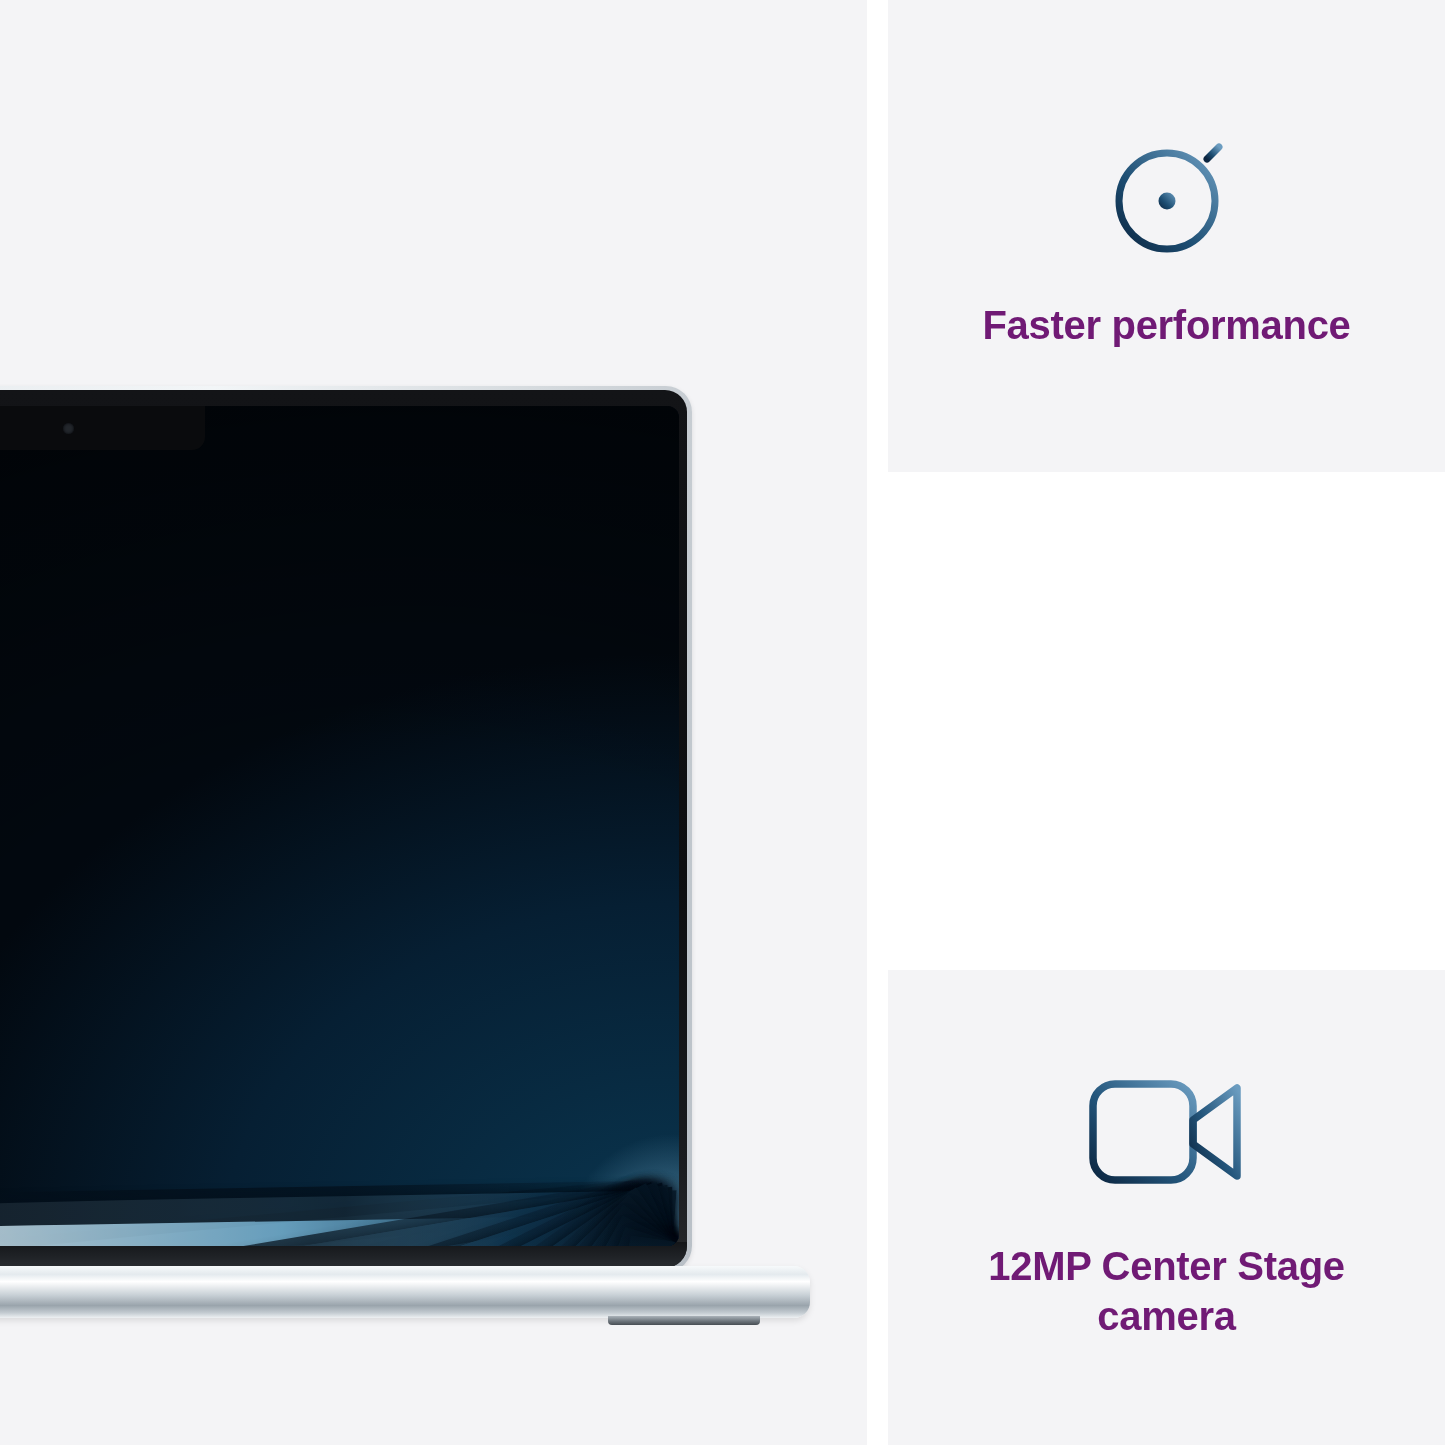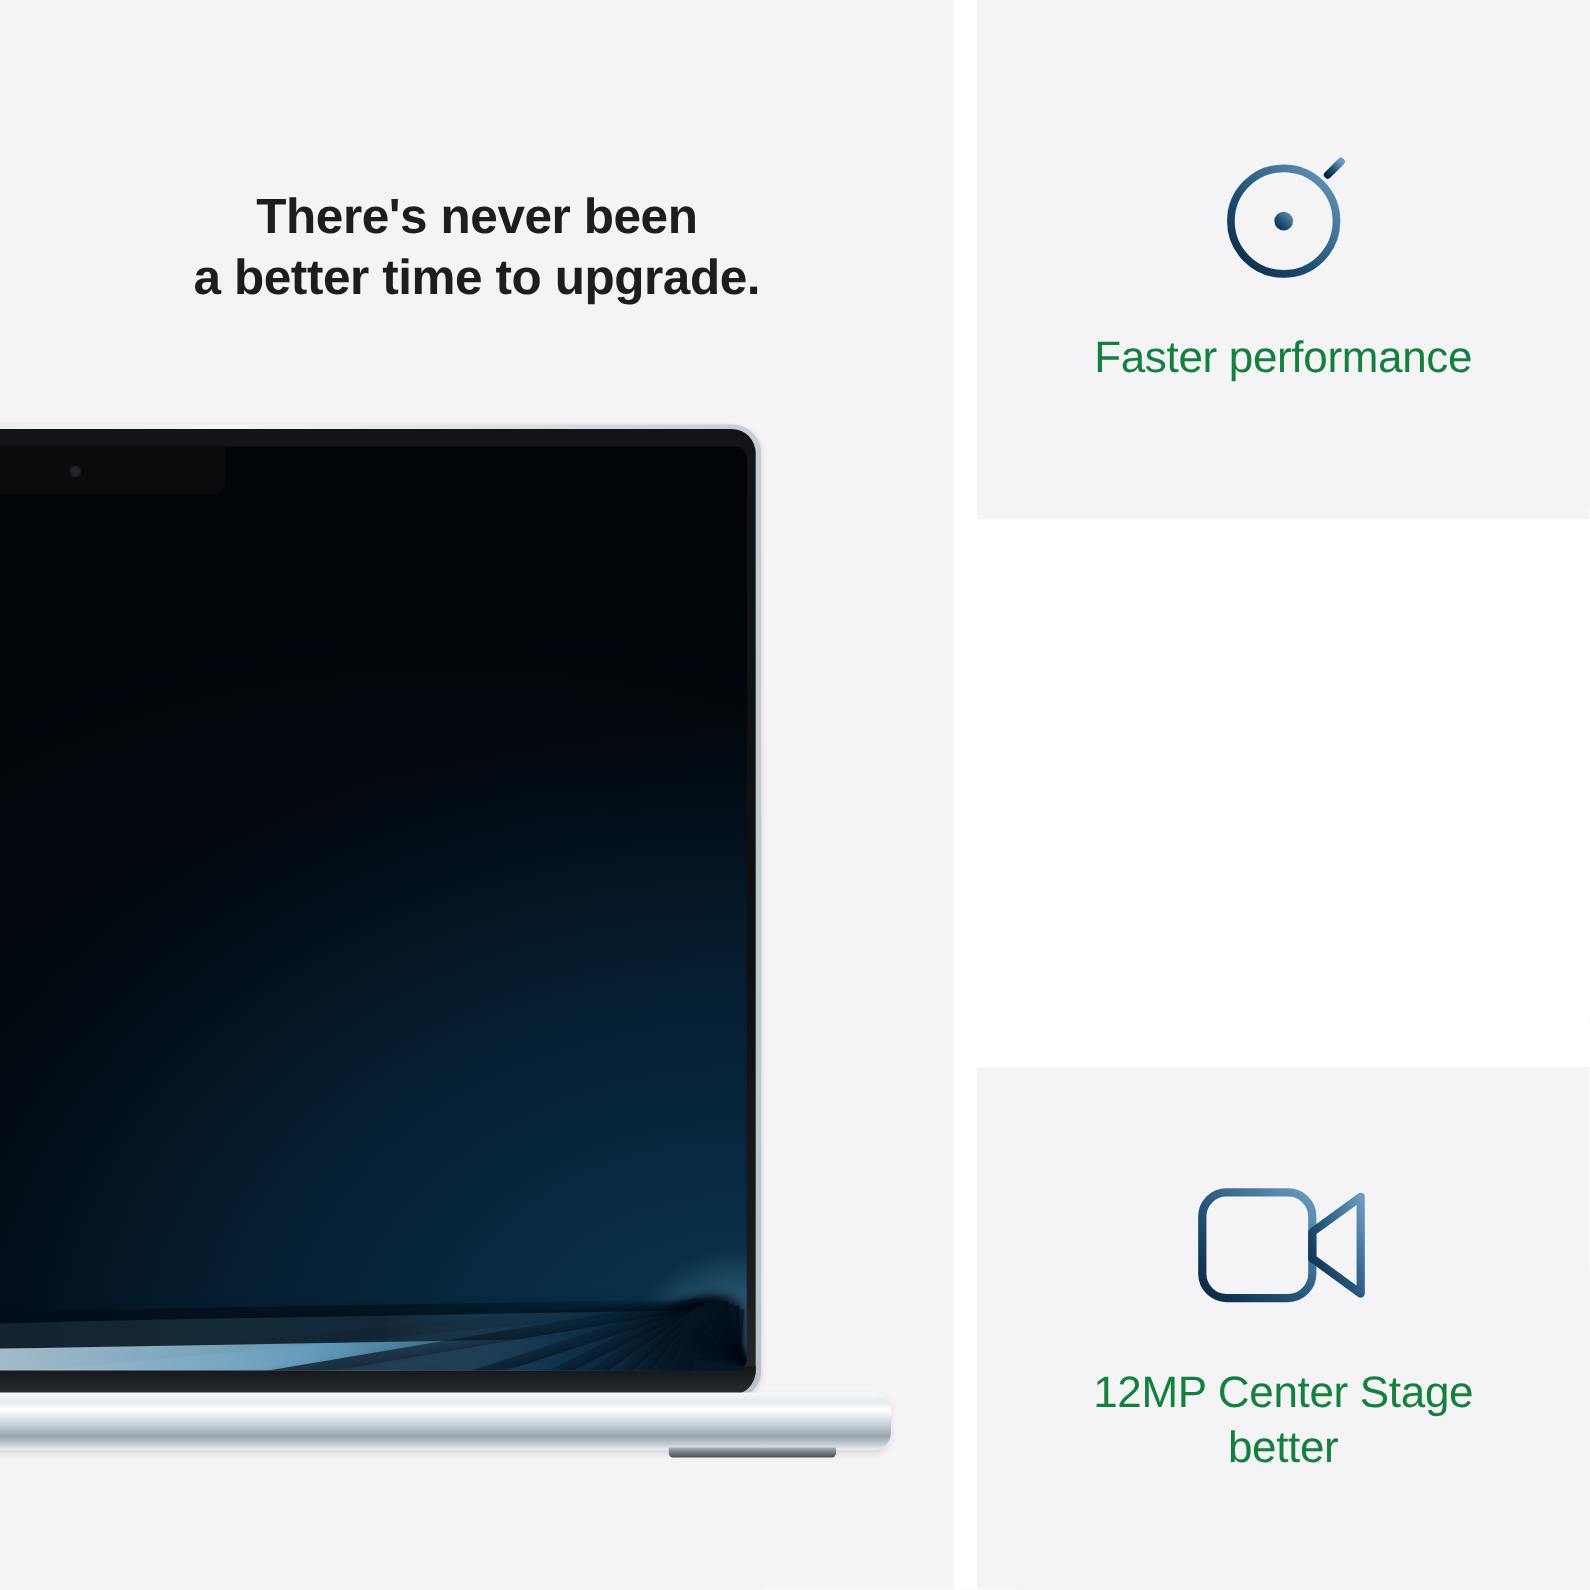--- a/index.html
+++ b/index.html
@@ -243,36 +243,34 @@
   .feature-icon {
     display: block;
     margin-bottom: 40px;
   }
   .card-2 .feature-icon { margin-bottom: 58px; }
   .card-3 .feature-icon { margin-bottom: 52px; }
 
   .feature-label {
     text-align: center;
     font-size: 40px;
-    font-weight: 400;
+    font-weight: 700;
     line-height: 1.24;
     letter-spacing: -0.3px;
-    color: #15803d;
+    color: #701a75;
     white-space: pre-line;
   }
 </style>
 </head>
 <body>
 
 <div id="stage">
 
   <section class="hero-panel">
 
-    <h1 class="headline">There's never been
-a better time to upgrade.</h1>
 
     <div class="macbook">
 
       <div class="lid">
         <div class="bezel">
 
           <div class="screen">
             <div class="wallpaper">
 
             <div class="blade" style="width: 1500px; height: 103.221px; margin-top: -51.6106px; transform: rotate(-176deg) skewY(-5deg); opacity: 0.8; z-index: 3;"></div>
@@ -343,17 +341,17 @@
             <stop offset="45%" stop-color="#24567c"></stop>
             <stop offset="100%" stop-color="#6b9cc0"></stop>
           </linearGradient>
         </defs>
         <g fill="none" stroke="url(#gradCamera)" stroke-width="7.5" stroke-linejoin="round" stroke-linecap="round">
           <rect x="6" y="10" width="100" height="96" rx="22"></rect>
           <path d="M106 46 L150 14 L150 102 L106 70 Z"></path>
         </g>
       </svg>
       <div class="feature-label">12MP Center Stage
-better</div>
+camera</div>
     </div>
 
   </aside>
 </div>
 
 </body></html>

